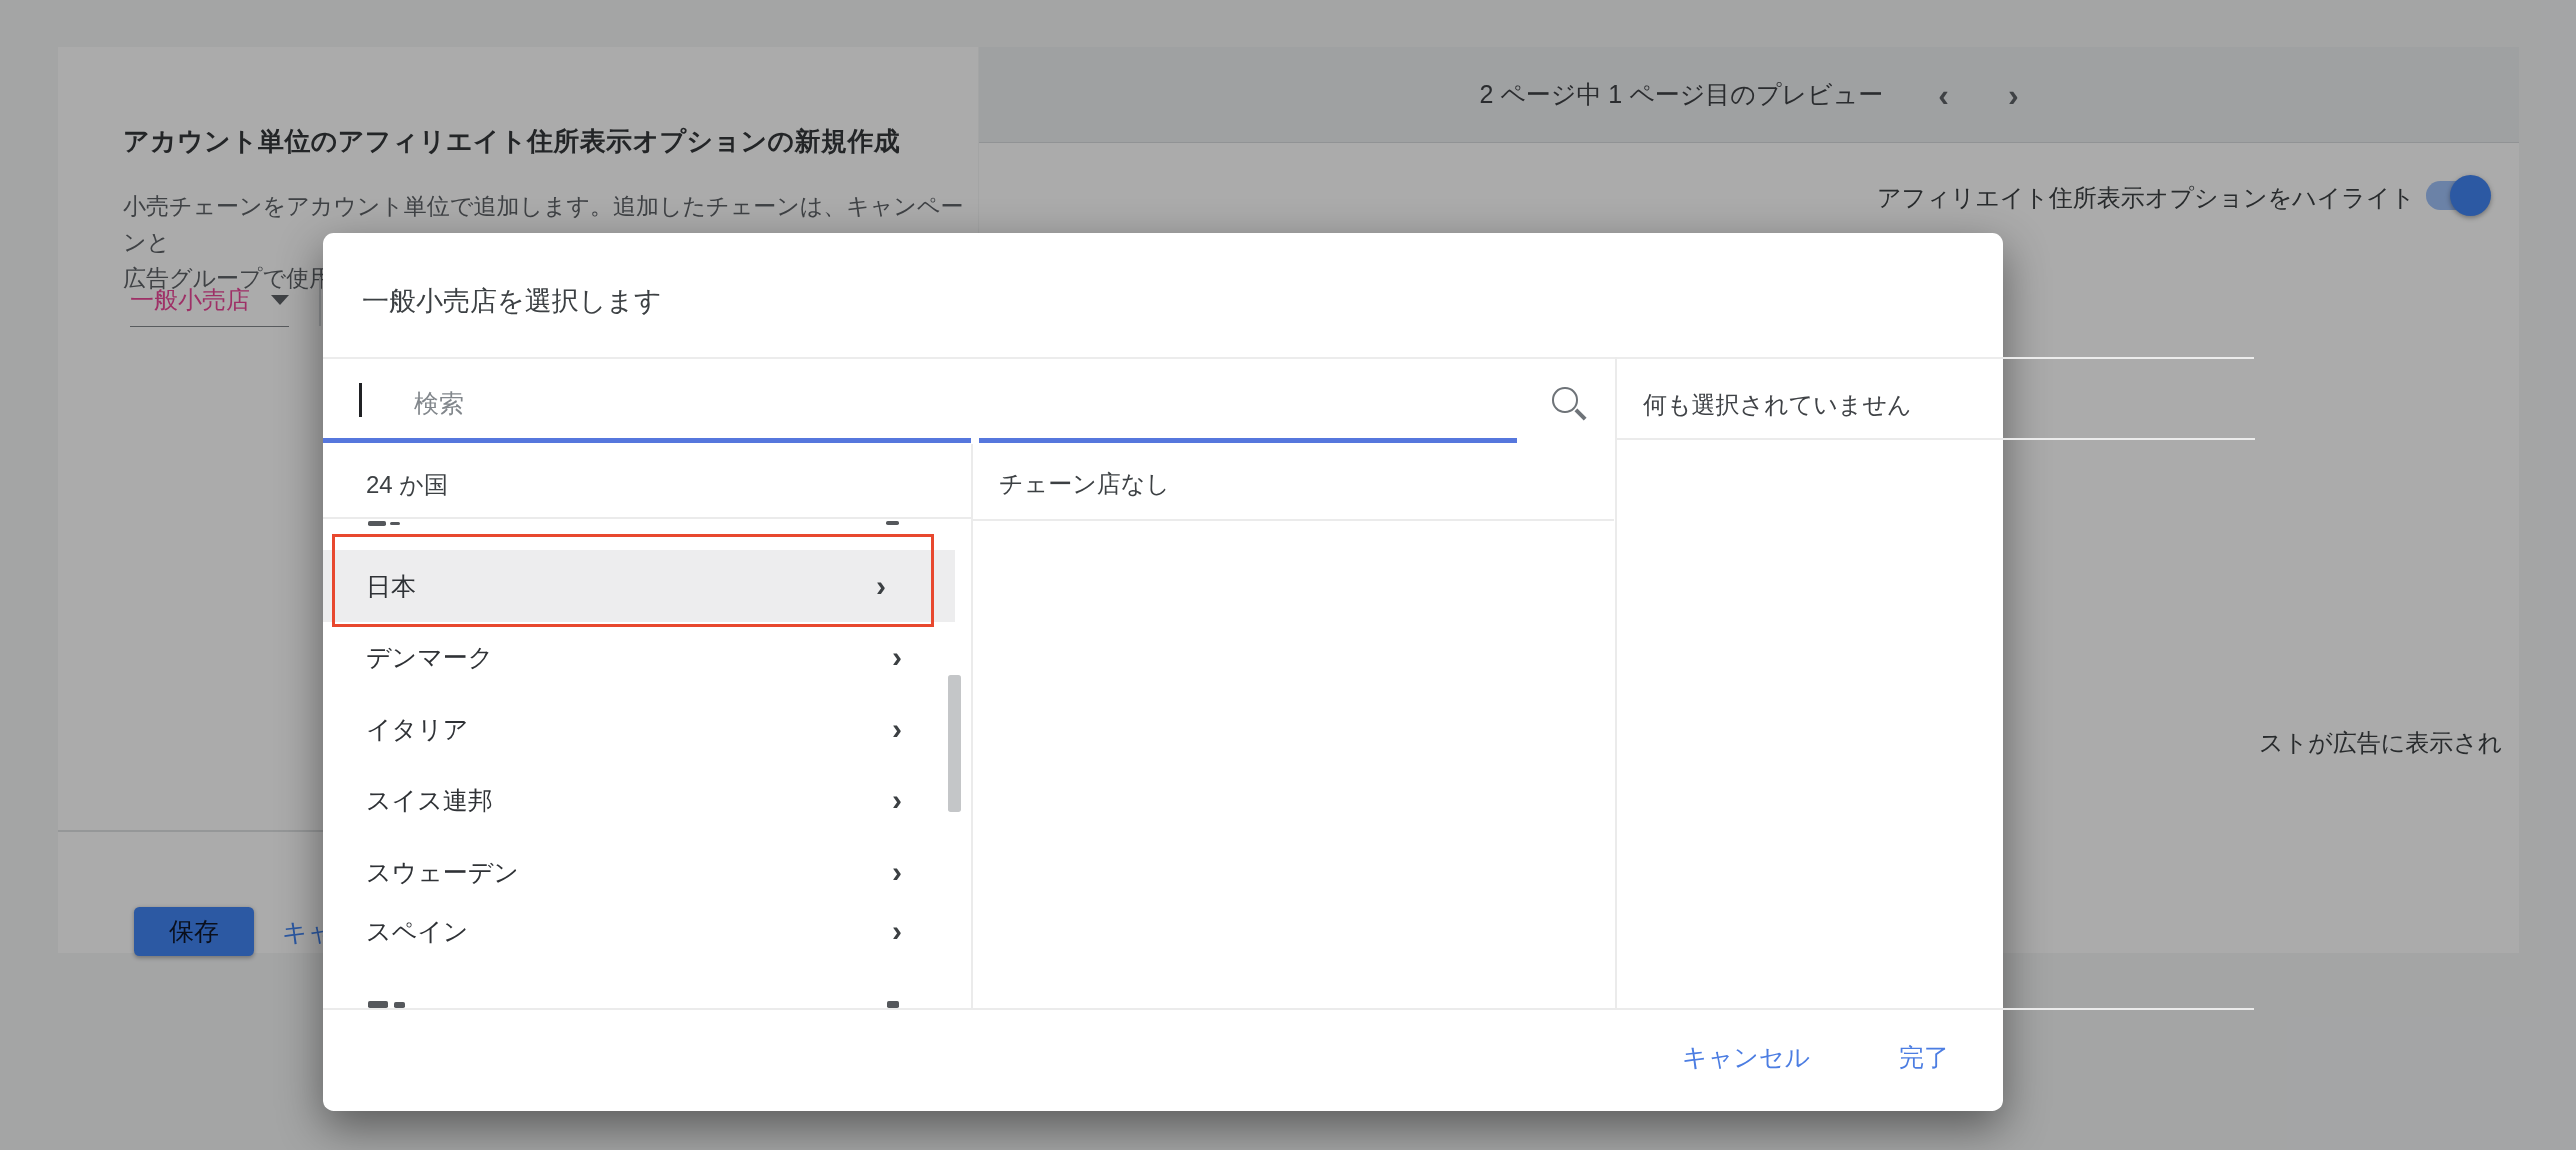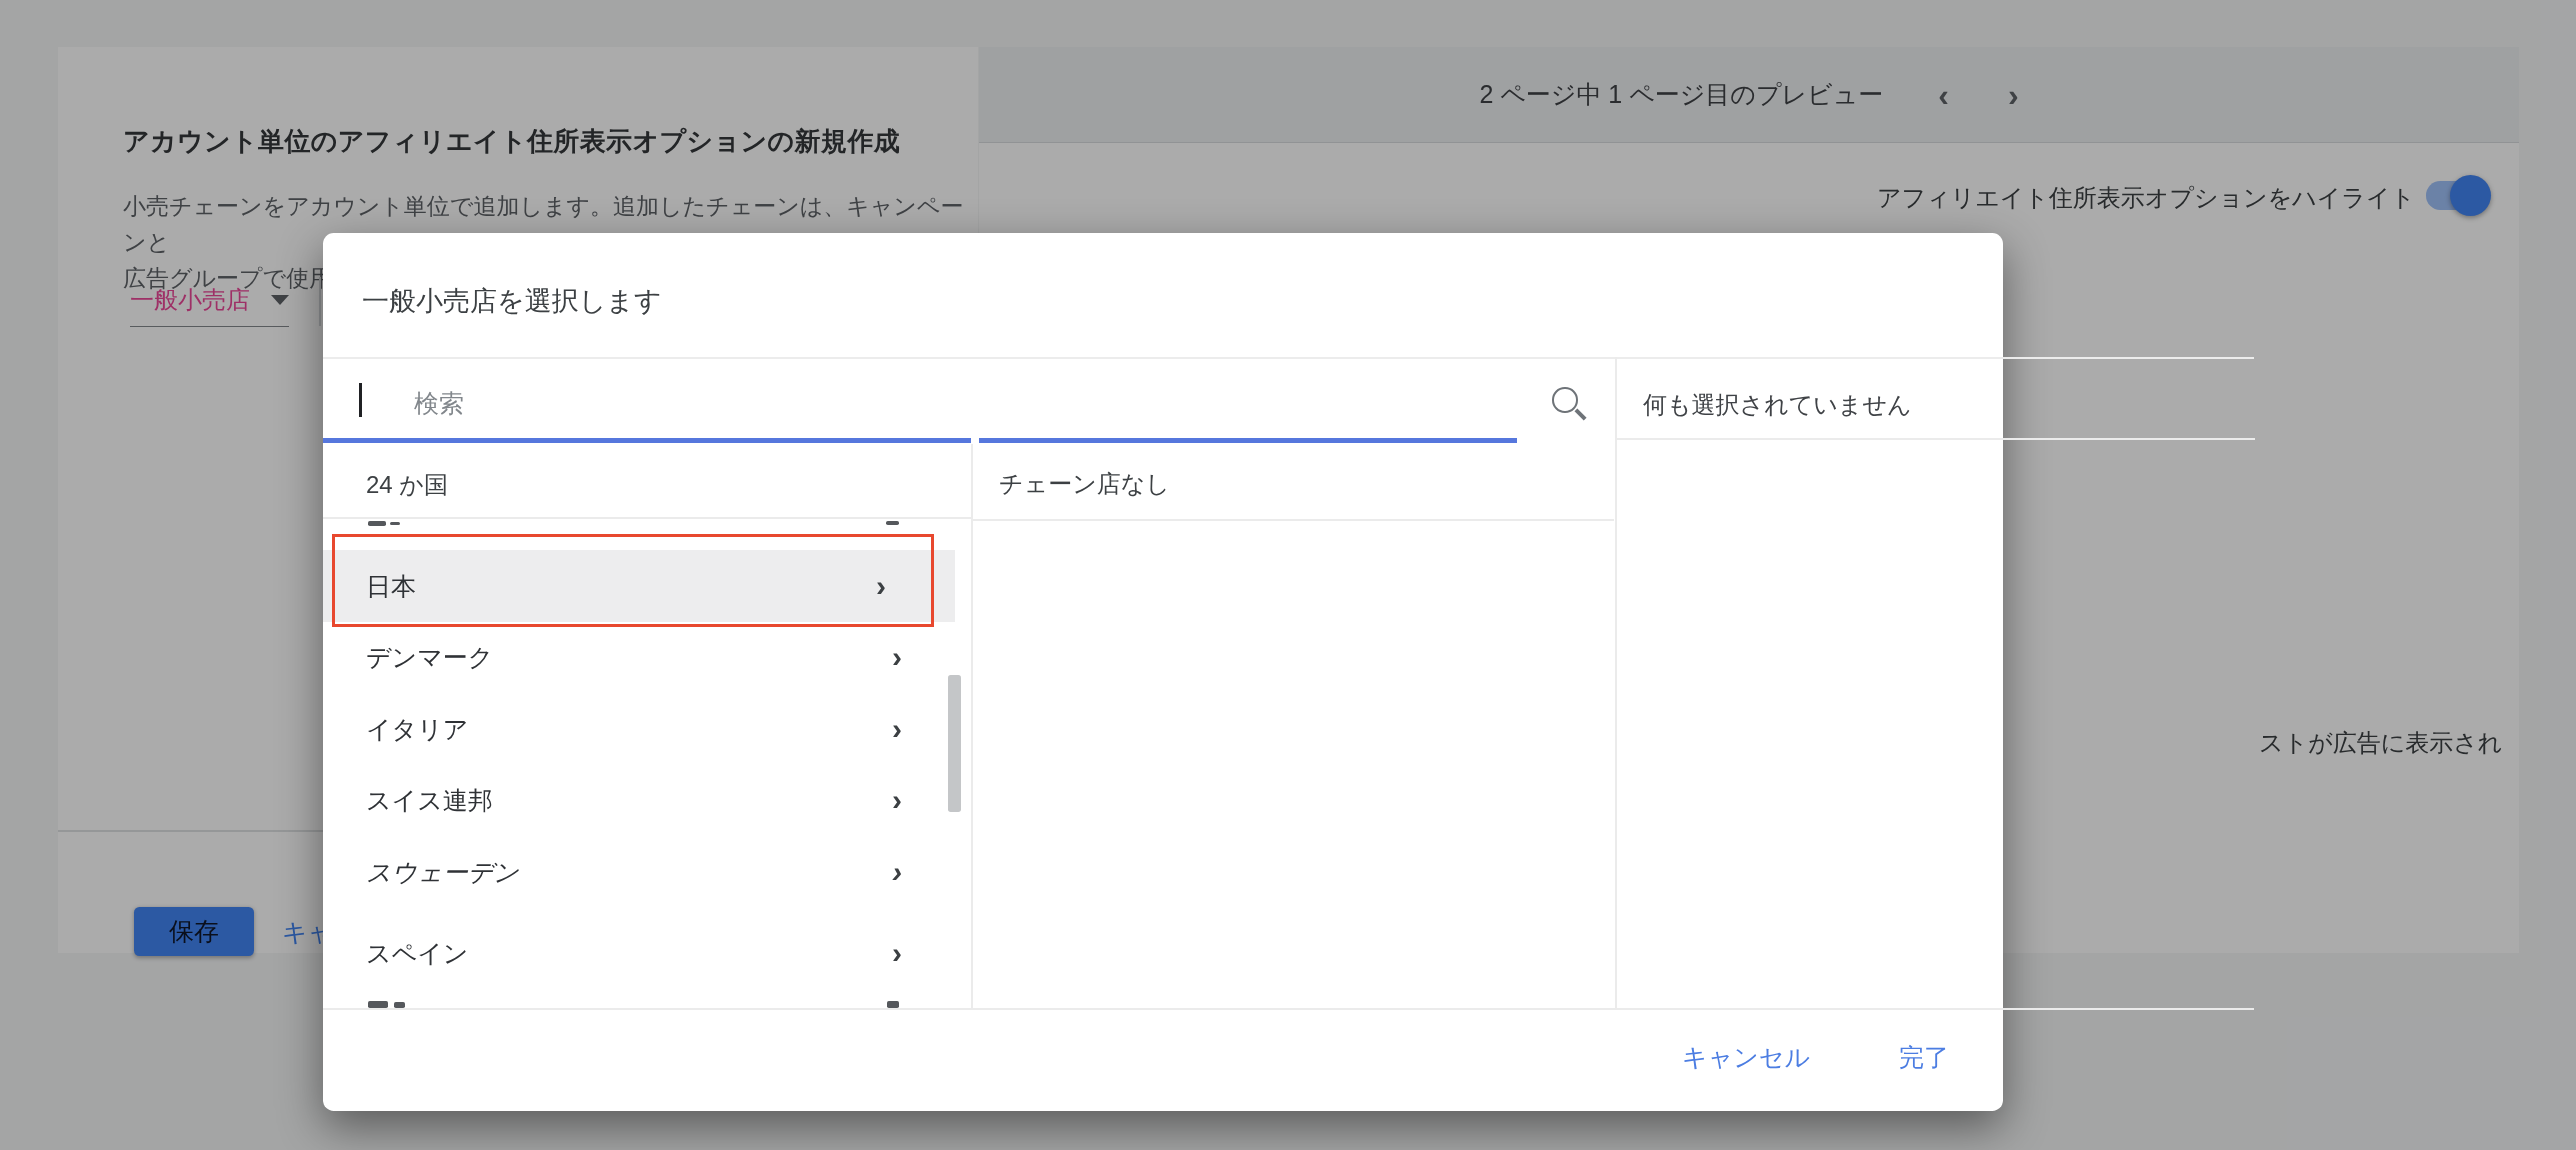--- a/index.html
+++ b/index.html
@@ -72,21 +72,21 @@
   #chains-header{left:676px;top:235px;font-size:24px;color:#3c4043;}
   #chains-divider{left:649px;top:286px;width:642px;height:1.8px;background:#ebebeb;}
   #vdivider-left{left:648px;top:211px;width:1.8px;height:564px;background:#ebebeb;}
 
   #country-list{left:0;top:288px;width:648px;height:487px;overflow:hidden;}
   .country-row{position:absolute;left:0;width:648px;height:72px;display:flex;align-items:center;
     justify-content:space-between;padding:0 69px 0 43px;box-sizing:border-box;cursor:pointer;}
   .country-row .label{font-size:25px;color:#2f3236;}
   .row-chevron{font-size:30px;font-weight:700;color:#3c4043;line-height:30px;}
   #row-japan{top:29px;width:632px;background:#ededee;}
-  #row-1{top:100px;}#row-2{top:172px;}#row-3{top:243px;}#row-4{top:315px;font-style:italic;}#row-5{top:396px;}
+  #row-1{top:100px;}#row-2{top:172px;}#row-3{top:243px;}#row-4{top:315px;}#row-5{top:374px;}
   .frag{position:absolute;background:#55585c;border-radius:1.8px;}
 
   #annotation-box{left:9px;top:301px;width:596px;height:87px;border:3.6px solid #e8482e;z-index:5;}
   #scroll-thumb{left:625px;top:442px;width:12.5px;height:137px;background:#c4c6c8;border-radius:2.7px;cursor:grab;}
 
   #footer-divider{left:0;top:775px;width:1931px;height:1.8px;background:#ebebeb;}
   #modal-footer{position:absolute;right:54px;top:808px;display:flex;gap:89px;}
   .footer-btn{font-size:25px;color:#4c7de2;cursor:pointer;}
 </style>
 </head>

